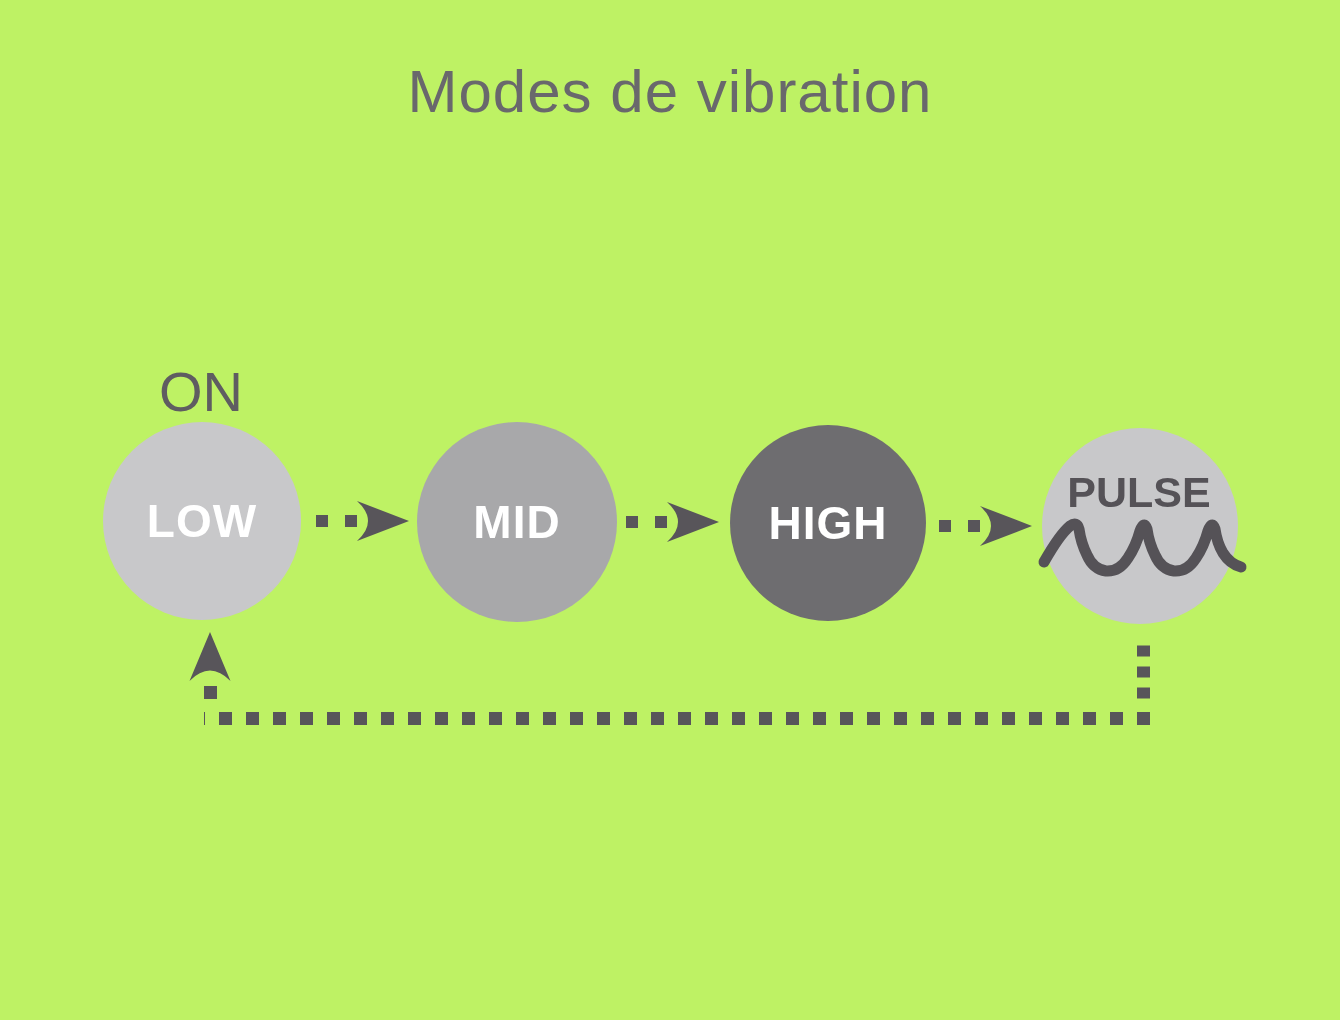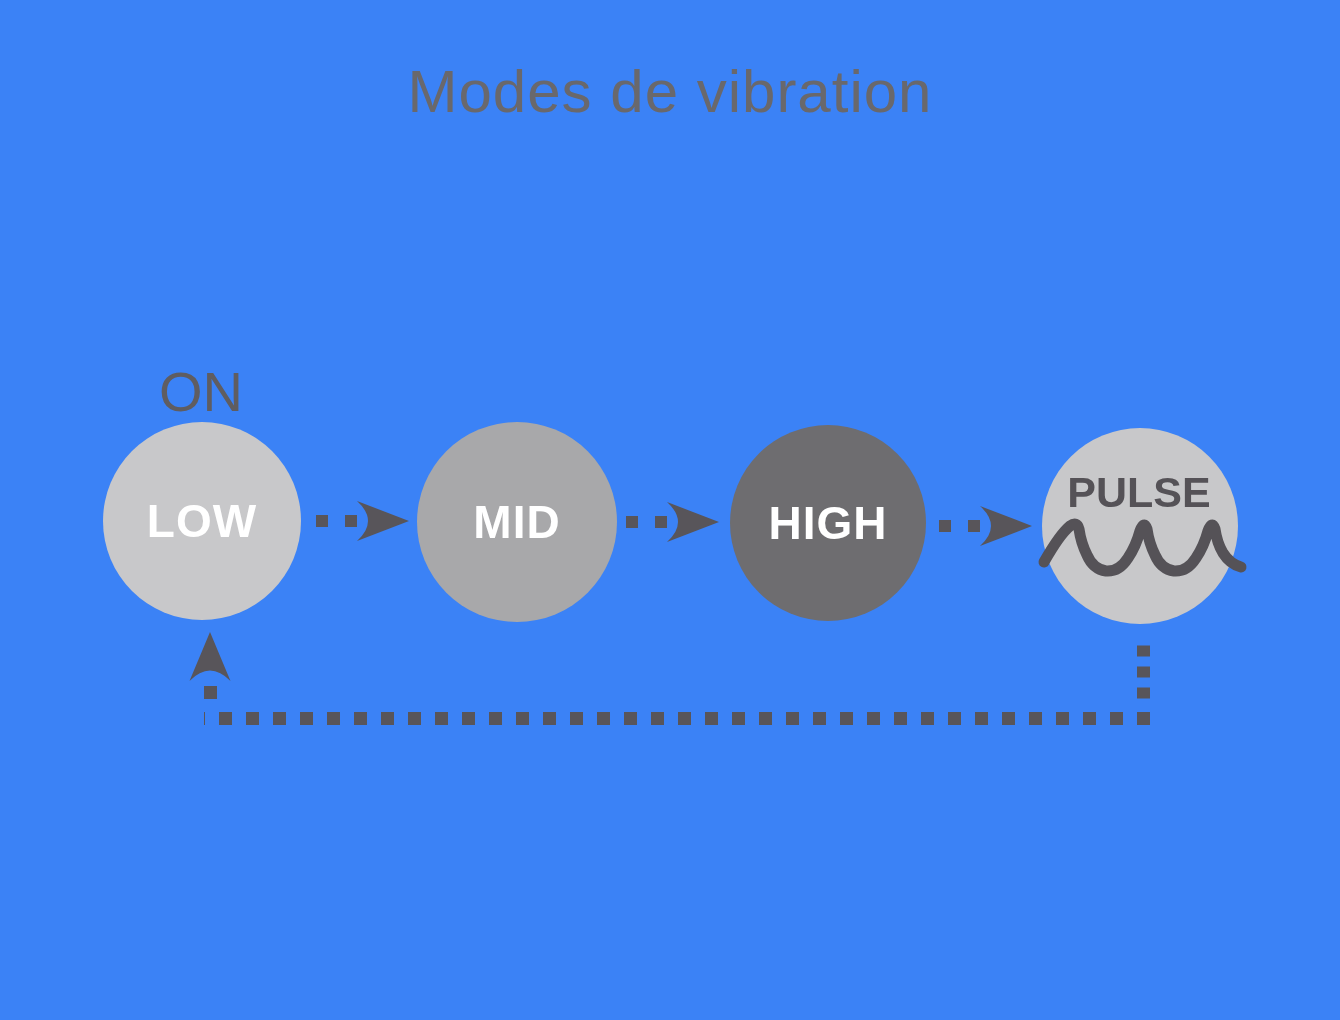--- a/index.html
+++ b/index.html
@@ -8,21 +8,21 @@
     background: #ffffff;
     width: 1340px;
     height: 1020px;
     overflow: hidden;
     font-family: "Liberation Sans", sans-serif;
   }
   .stage {
     position: relative;
     width: 1340px;
     height: 1020px;
-    background: #3b82f6;
+    background: #bef264;
   }
   svg { display: block; }
   .title-text {
     font-family: "Liberation Sans", "DejaVu Sans", sans-serif;
     font-size: 60px;
     font-weight: 400;
     letter-spacing: 1px;
   }
   .on-text {
     font-family: "Liberation Sans", "DejaVu Sans", sans-serif;

